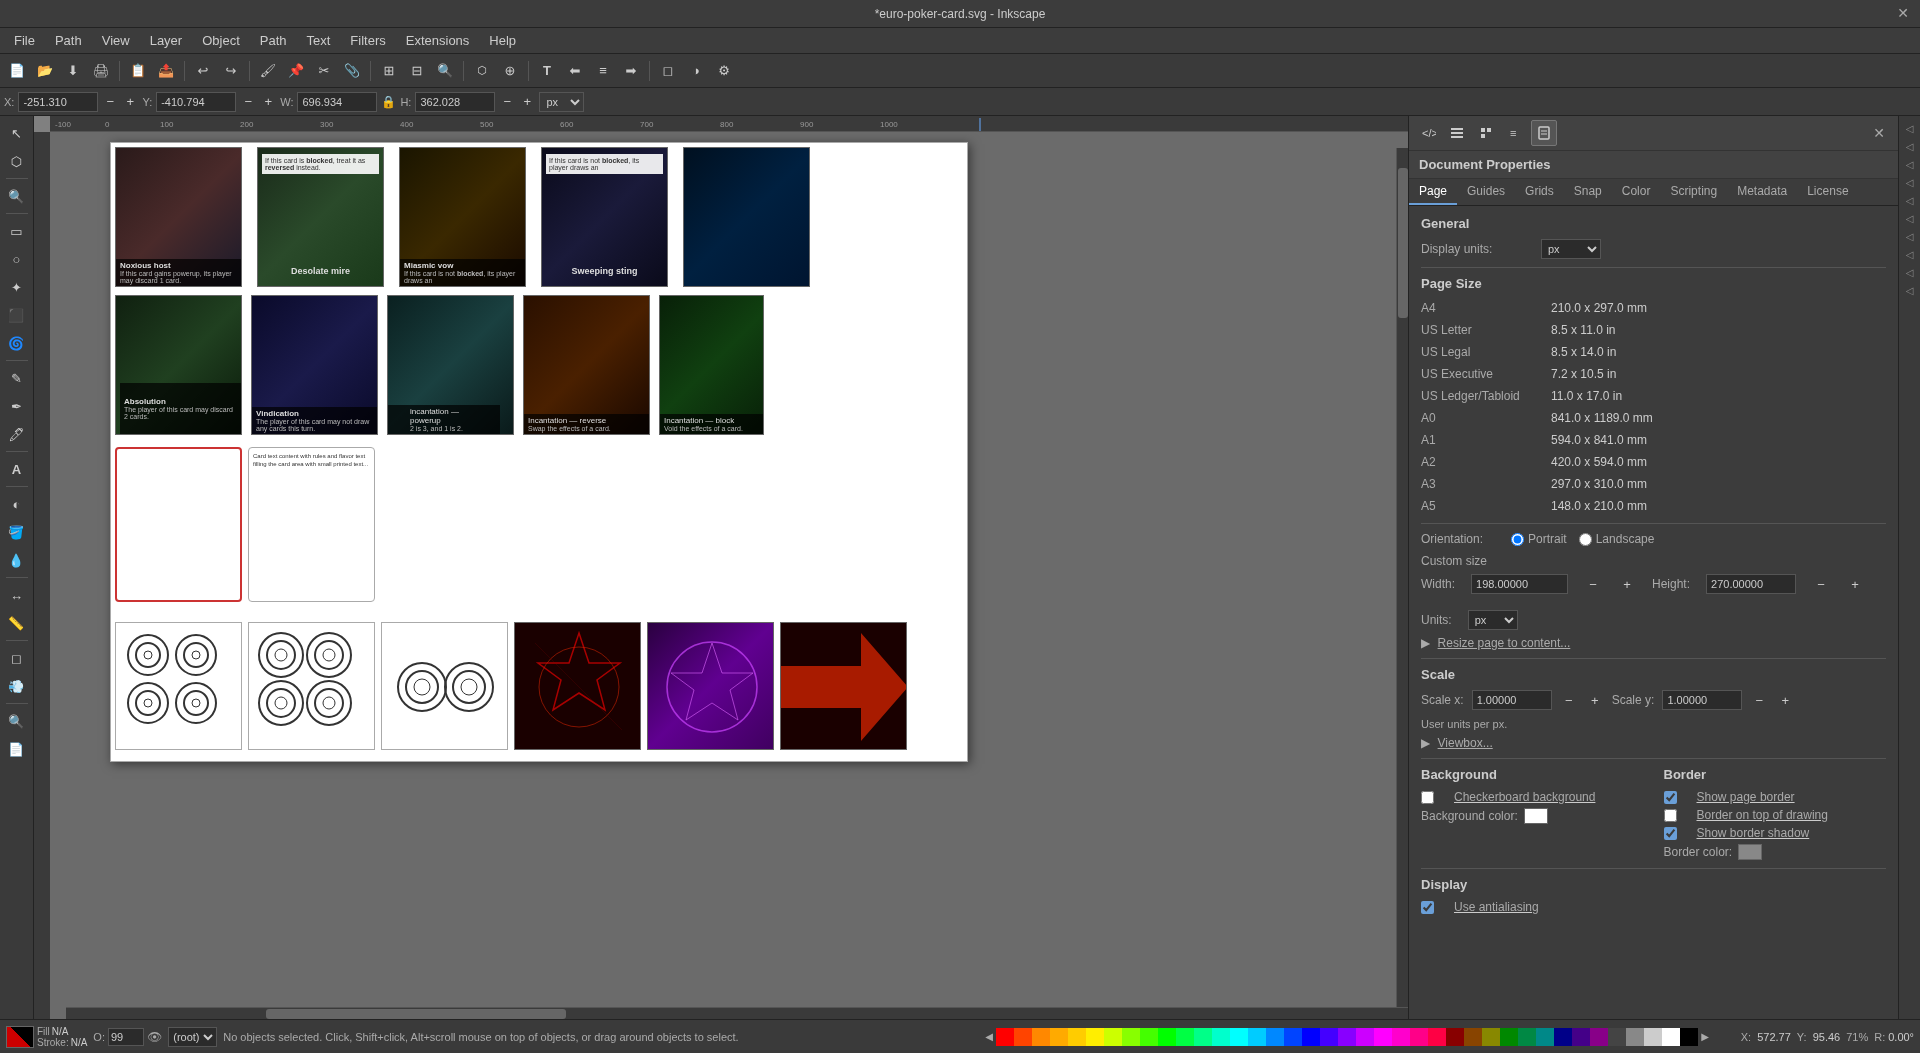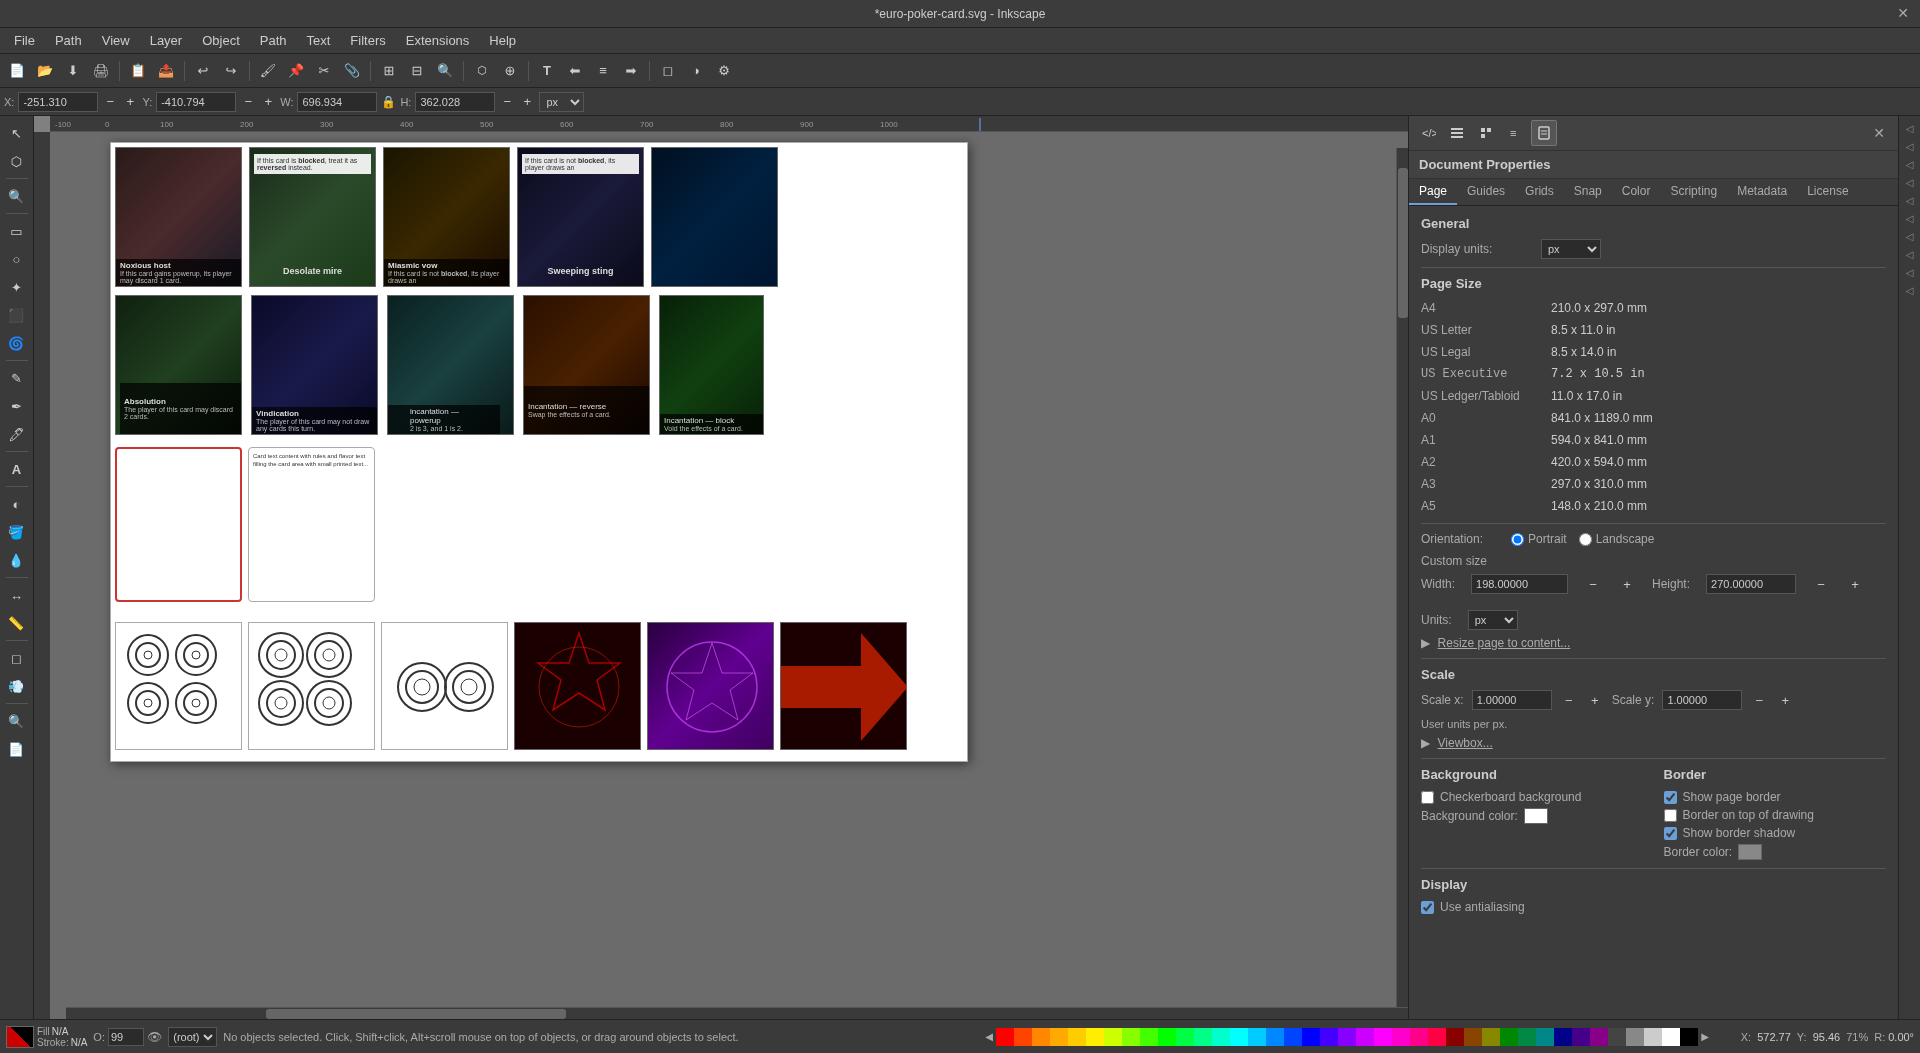--- a/index.html
+++ b/index.html
@@ -239,21 +239,22 @@
       margin-bottom: 4px;
       padding: 2px 0;
     }
     .page-size-name { color: #aaa; font-size: 12px; min-width: 130px; }
     .page-size-dim { color: #ccc; font-size: 12px; }
     .radio-label { color: #aaa; font-size: 12px; margin-right: 12px; display: flex; align-items: center; gap: 4px; }
     .checkbox-row {
       display: flex;
       align-items: center;
       margin-bottom: 4px;
-      gap: 6px;
+      gap: 20px;
+      text-decoration: underline;
     }
     .checkbox-row input[type=checkbox] { accent-color: #6a9fd8; }
     .checkbox-label { color: #aaa; font-size: 12px; }
     .color-swatch {
       width: 24px; height: 16px;
       border: 1px solid #666;
       display: inline-block;
     }
 
     
@@ -475,21 +476,21 @@
       <svg width="16" height="100%">
         <rect width="16" height="100%" fill="#3a3a3a"></rect>
       </svg>
     </div>
 
     <div id="canvas-content" style="background:#6b6b6b;">
 
       <div id="white-page" style="position:absolute; top:10px; left:60px; width:858px; height:620px; background:white; box-shadow:2px 2px 10px rgba(0,0,0,0.5); border: 1px solid #aaa;">
       </div>
 
-      <div style="position:absolute; top:15px; left:65px; display:grid; grid-template-columns: repeat(6, 130px); gap:4px;">
+      <div style="position:absolute; top:15px; left:65px; display:grid; grid-template-columns: repeat(6, 130px); gap:12px;">
 
         <div class="card-thumb card-dark" style="width:127px;height:140px;position:relative;border:1px solid #666;">
           <div style="position:absolute;bottom:0;left:0;right:0;background:rgba(0,0,0,0.7);padding:2px 4px;">
             <div style="color:#ddd;font-size:8px;font-weight:bold;">Noxious host</div>
             <div style="color:#bbb;font-size:7px;">If this card gains powerup, its player may discard 1 card.</div>
           </div>
         </div>
 
         <div class="card-thumb card-green" style="width:127px;height:140px;position:relative;border:1px solid #666;">
           <div style="position:absolute;top:6px;left:4px;right:4px;background:rgba(255,255,255,0.9);padding:3px;font-size:7px;color:#333;">If this card is <b>blocked</b>, treat it as <b>reversed</b> instead.</div>
@@ -531,21 +532,21 @@
         </div>
 
         <div class="card-thumb" style="width:127px;height:140px;position:relative;border:1px solid #666;background:linear-gradient(135deg,#0a2020 0%,#1a4040 50%,#0a1a1a 100%);">
           <div style="position:absolute;bottom:0;left:0;right:13px;background:rgba(0,0,0,0.7);padding:2px 22px;">
             <div style="color:#ddd;font-size:8px;">incantation — powerup</div>
             <div style="color:#bbb;font-size:7px;">2 is 3, and 1 is 2.</div>
           </div>
         </div>
 
         <div class="card-thumb" style="width:127px;height:140px;position:relative;border:1px solid #666;background:linear-gradient(135deg,#2a1000 0%,#4a2000 50%,#1a0800 100%);">
-          <div style="position:absolute;bottom:0;left:0;right:0;background:rgba(0,0,0,0.7);padding:16px 4px;">
+          <div style="position:absolute;bottom:0;left:0;right:0;background:rgba(0,0,0,0.7);padding:2px 4px;">
             <div style="color:#ddd;font-size:8px;">Incantation — reverse</div>
             <div style="color:#bbb;font-size:7px;">Swap the effects of a card.</div>
           </div>
         </div>
 
         <div class="card-thumb" style="width:105px;height:140px;position:relative;border:1px solid #666;background:linear-gradient(135deg,#082008 0%,#104010 50%,#082008 100%);">
           <div style="position:absolute;bottom:0;left:0;right:0;background:rgba(0,0,0,0.7);padding:2px 4px;">
             <div style="color:#ddd;font-size:8px;">Incantation — block</div>
             <div style="color:#bbb;font-size:7px;">Void the effects of a card.</div>
           </div>
@@ -716,21 +717,21 @@
             <span class="page-size-dim">210.0 x 297.0 mm</span>
           </div>
           <div class="page-size-row" style="cursor: pointer;">
             <span class="page-size-name">US Letter</span>
             <span class="page-size-dim">8.5 x 11.0 in</span>
           </div>
           <div class="page-size-row" style="cursor: pointer;">
             <span class="page-size-name">US Legal</span>
             <span class="page-size-dim">8.5 x 14.0 in</span>
           </div>
-          <div class="page-size-row" style="cursor: pointer; font-family: Liberation Mono, monospace;">
+          <div class="page-size-row" style="cursor: pointer;">
             <span class="page-size-name">US Executive</span>
             <span class="page-size-dim">7.2 x 10.5 in</span>
           </div>
           <div class="page-size-row" style="cursor: pointer;">
             <span class="page-size-name">US Ledger/Tabloid</span>
             <span class="page-size-dim">11.0 x 17.0 in</span>
           </div>
           <div class="page-size-row" style="cursor: pointer;">
             <span class="page-size-name">A0</span>
             <span class="page-size-dim">841.0 x 1189.0 mm</span>

